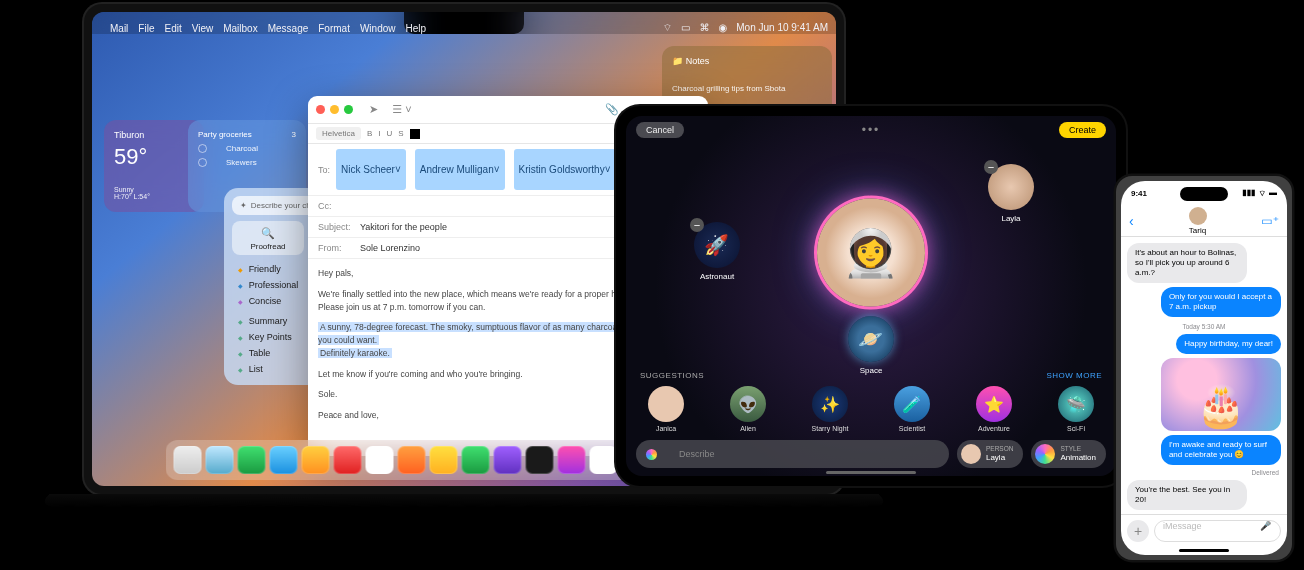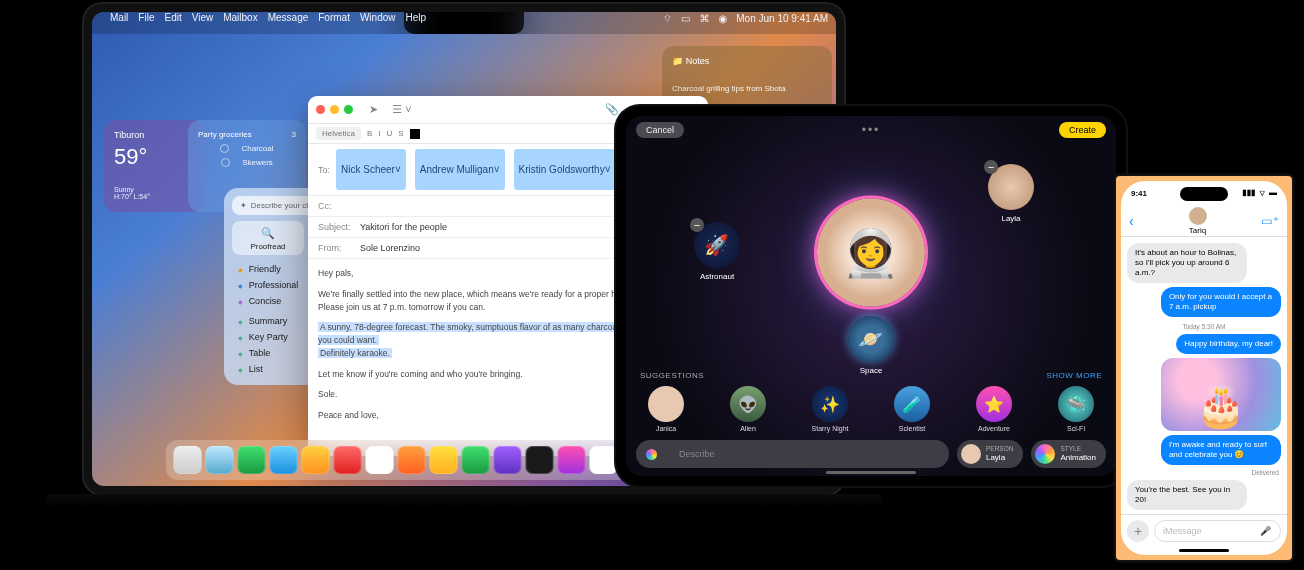--- a/index.html
+++ b/index.html
@@ -5,32 +5,32 @@
 * { box-sizing: border-box; margin: 0; padding: 0; }
 body { background: #000; font-family: -apple-system, "SF Pro", Helvetica, Arial, sans-serif; width:1304px; height:570px; position:relative; overflow:hidden; }
 
 
 .mac { position:absolute; left:84px; top:4px; width:760px; height:490px; border-radius:18px; background:#111; padding:8px; box-shadow:0 0 0 2px #222; }
 .mac-screen { width:100%; height:100%; border-radius:12px; overflow:hidden; background:linear-gradient(140deg,#2e5ab0 0%,#4a7ed5 25%,#e08a4a 55%,#8a5aaf 80%,#2b4a9e 100%); position:relative; }
 .mac-base { position:absolute; left:50px; top:494px; width:828px; height:26px; background:linear-gradient(#0a0a0a,#000); border-radius:0 0 24px 24px; transform:perspective(600px) rotateX(60deg); transform-origin:top center; }
 .notch { position:absolute; top:0; left:50%; transform:translateX(-50%); width:120px; height:22px; background:#000; border-radius:0 0 10px 10px; }
 
 
-.menubar { height:22px; background:rgba(0,0,0,.18); backdrop-filter:blur(20px); display:flex; align-items:flex-start; color:#f0f0f5; font-size:10px; padding:0 8px; gap:10px; }
+.menubar { height:22px; background:rgba(0,0,0,.18); backdrop-filter:blur(20px); display:flex; align-items:flex-end; color:#f0f0f5; font-size:10px; padding:0 8px; gap:10px; }
 .menubar .right { margin-left:auto; display:flex; gap:9px; align-items:center; }
 .apple { font-size:11px; }
 
 
 .widget { position:absolute; border-radius:12px; backdrop-filter:blur(12px); color:#fff; padding:10px; font-size:9px; }
 .weather { left:12px; top:108px; width:100px; height:92px; background:rgba(120,80,160,.55); }
 .weather .temp { font-size:22px; font-weight:500; margin:4px 0 16px; }
 .weather .fore { font-size:7px; opacity:.9; }
 .reminders { left:96px; top:108px; width:118px; height:92px; background:rgba(100,150,220,.55); font-size:8px; }
 .reminders .title { display:flex; justify-content:space-between; font-weight:500; }
-.reminders .item { display:flex; gap:12px; align-items:center; margin-top:5px; opacity:.9;justify-content:center; }
+.reminders .item { display:flex; gap:19px; align-items:center; margin-top:5px; opacity:.9; }
 .reminders .circ { width:9px; height:9px; border:1.2px solid rgba(255,255,255,.6); border-radius:50%; }
 .notes { left:570px; top:34px; width:170px; height:70px; background:rgba(140,110,60,.55); font-size:8px; }
 .notes .hdr { font-weight:500; font-size:9px; margin-bottom:4px; }
 .notes .row { opacity:.9; margin-top:18px; }
 
 
 .popover { position:absolute; left:132px; top:176px; width:166px; background:rgba(200,220,245,.82); backdrop-filter:blur(16px); border-radius:14px; padding:8px; font-size:9px; color:#1a1a1a; }
 .popover .desc { background:rgba(255,255,255,.7); border-radius:8px; padding:5px 8px; font-size:8px; margin-bottom:6px; color:#666; display:flex; gap:4px; }
 .popover .btnrow { display:flex; gap:6px; margin-bottom:6px; }
 .popover .pbtn { flex:1; background:rgba(255,255,255,.5); border-radius:8px; padding:6px 4px 4px; text-align:center; font-size:8px; }
@@ -88,42 +88,42 @@
 
 .ipad .bottom { position:absolute; bottom:8px; left:10px; right:10px; display:flex; gap:8px; align-items:center; }
 .ipad .desc-field { flex:1; background:rgba(70,70,78,.85); border-radius:16px; height:28px; display:flex; align-items:center; padding:0 10px; color:#888; font-size:9px; gap:22px; }
 .ipad .chip { background:rgba(70,70,78,.85); border-radius:14px; height:28px; display:flex; align-items:center; padding:0 10px 0 4px; gap:5px; }
 .ipad .chip .ci { width:20px; height:20px; border-radius:50%; }
 .ipad .chip .ct { font-size:6.5px; color:#aaa; line-height:1; }
 .ipad .chip .cv { font-size:8px; color:#fff; }
 .ipad .homebar { position:absolute; bottom:2px; left:50%; transform:translateX(-50%); width:90px; height:3px; background:#666; border-radius:2px; }
 
 
-.iphone { position:absolute; left:1116px; top:176px; width:176px; height:384px; background:#fdba74; border-radius:4px; box-shadow:0 0 0 2.5px #111; overflow:hidden; }
+.iphone { position:absolute; left:1116px; top:176px; width:176px; height:384px; background:#404040; border-radius:16px; box-shadow:0 0 0 2.5px #111; overflow:hidden; }
 .iphone-screen { position:absolute; inset:5px; border-radius:24px; background:#fff; overflow:hidden; display:flex; flex-direction:column; }
 .iphone .island { position:absolute; top:6px; left:50%; transform:translateX(-50%); width:48px; height:14px; background:#000; border-radius:8px; z-index:3; }
 .iphone .status { height:24px; display:flex; justify-content:space-between; align-items:center; padding:0 10px; font-size:8px; font-weight:600; }
 .iphone .status .r { display:flex; gap:3px; font-size:8px; }
 .iphone .nav { height:32px; display:flex; align-items:center; justify-content:space-between; padding:0 8px; border-bottom:.5px solid #ddd; }
 .iphone .nav .back { color:#0a84ff; font-size:14px; }
 .iphone .nav .name { font-size:8px; font-weight:500; text-align:center; }
 .iphone .nav .av { width:18px; height:18px; border-radius:50%; background:#d0b090; margin:0 auto 1px; }
 .iphone .nav .vid { color:#0a84ff; font-size:12px; }
 
 .iphone .msgs { flex:1; overflow:hidden; padding:6px 6px 0; font-size:8px; display:flex; flex-direction:column; }
 .msg { max-width:78%; padding:5px 8px; border-radius:12px; margin-bottom:4px; line-height:1.25; }
 .msg.gray { background:#e9e9eb; color:#000; align-self:flex-start; }
 .msg.blue { background:#0a84ff; color:#fff; align-self:flex-end; }
 .ts { text-align:center; color:#8a8a8e; font-size:6.5px; margin:2px 0 4px; }
 .msg.img { padding:0; overflow:hidden; width:120px; height:120px; align-self:flex-end; background:radial-gradient(circle at 30% 30%,#ffc0e0 20%,#a090e0 60%,#60c0e0); display:flex; align-items:end; justify-content:center; font-size:40px; }
 .deliv { align-self:flex-end; font-size:6.5px; color:#8a8a8e; margin:0 2px 4px 0; }
 
 .iphone .inpbar { display:flex; gap:5px; padding:5px 6px; border-top:.5px solid #ddd; align-items:center; }
 .iphone .inpbar .plus { width:22px; height:22px; border-radius:50%; background:#e9e9eb; color:#888; font-size:14px; display:flex; align-items:center; justify-content:center; }
-.iphone .inpbar .field { flex:1; height:22px; border:1px solid #ddd; border-radius:12px; display:flex; align-items:center; padding:0 8px; color:#bbb; font-size:9px; justify-content:space-between; }
+.iphone .inpbar .field { flex:1; height:22px; border:1px solid #ddd; border-radius:12px; display:flex; align-items:flex-start; padding:0 8px; color:#bbb; font-size:9px; justify-content:space-between; }
 .iphone .homebar2 { height:3px; width:50px; background:#000; border-radius:2px; margin:2px auto 3px; }
 
 .sparkle { background:conic-gradient(#ff6ac0,#ff9a40,#ffe040,#40e090,#40a0ff,#a060ff,#ff6ac0); border-radius:50%; width:11px; height:11px; }
 </style>
 </head>
 <body>
 
 <div class="mac">
  <div class="mac-screen">
   <div class="notch"></div>
@@ -179,21 +179,21 @@
     <div class="desc">✦ <span>Describe your change</span></div>
     <div class="btnrow">
       <div class="pbtn"><span class="pico">🔍</span><span>Proofread</span></div>
       <div class="pbtn"><span class="pico">↻</span><span>Rewrite</span></div>
     </div>
     <div class="opt o">Friendly</div>
     <div class="opt b">Professional</div>
     <div class="opt p">Concise</div>
     <div style="height:4px"></div>
     <div class="opt">Summary</div>
-    <div class="opt">Key Party</div>
+    <div class="opt">Key Points</div>
     <div class="opt">Table</div>
     <div class="opt">List</div>
   </div>
 
   <div class="mailwin">
     <div class="tb">
       <div class="traffic">
         <span class="tl-r"></span>
         <span class="tl-y"></span>
         <span class="tl-g"></span>

